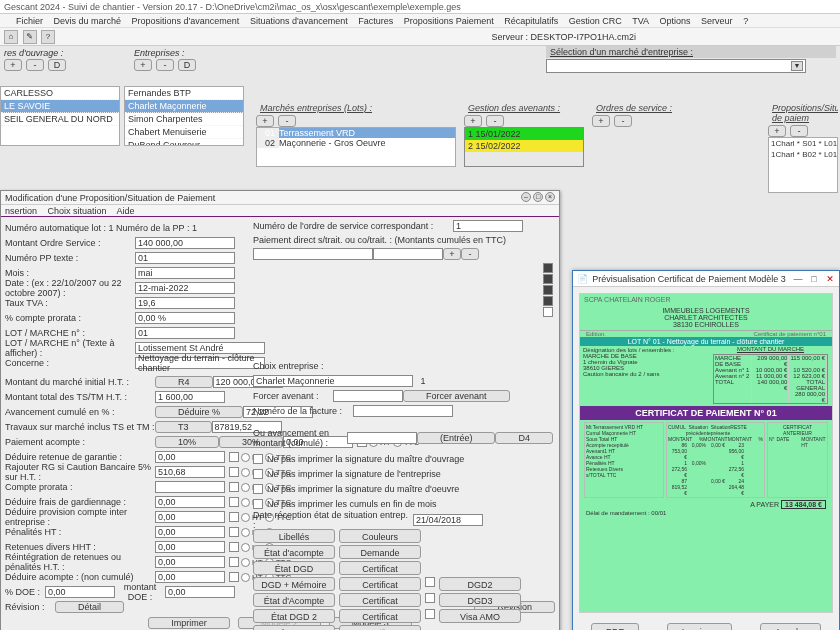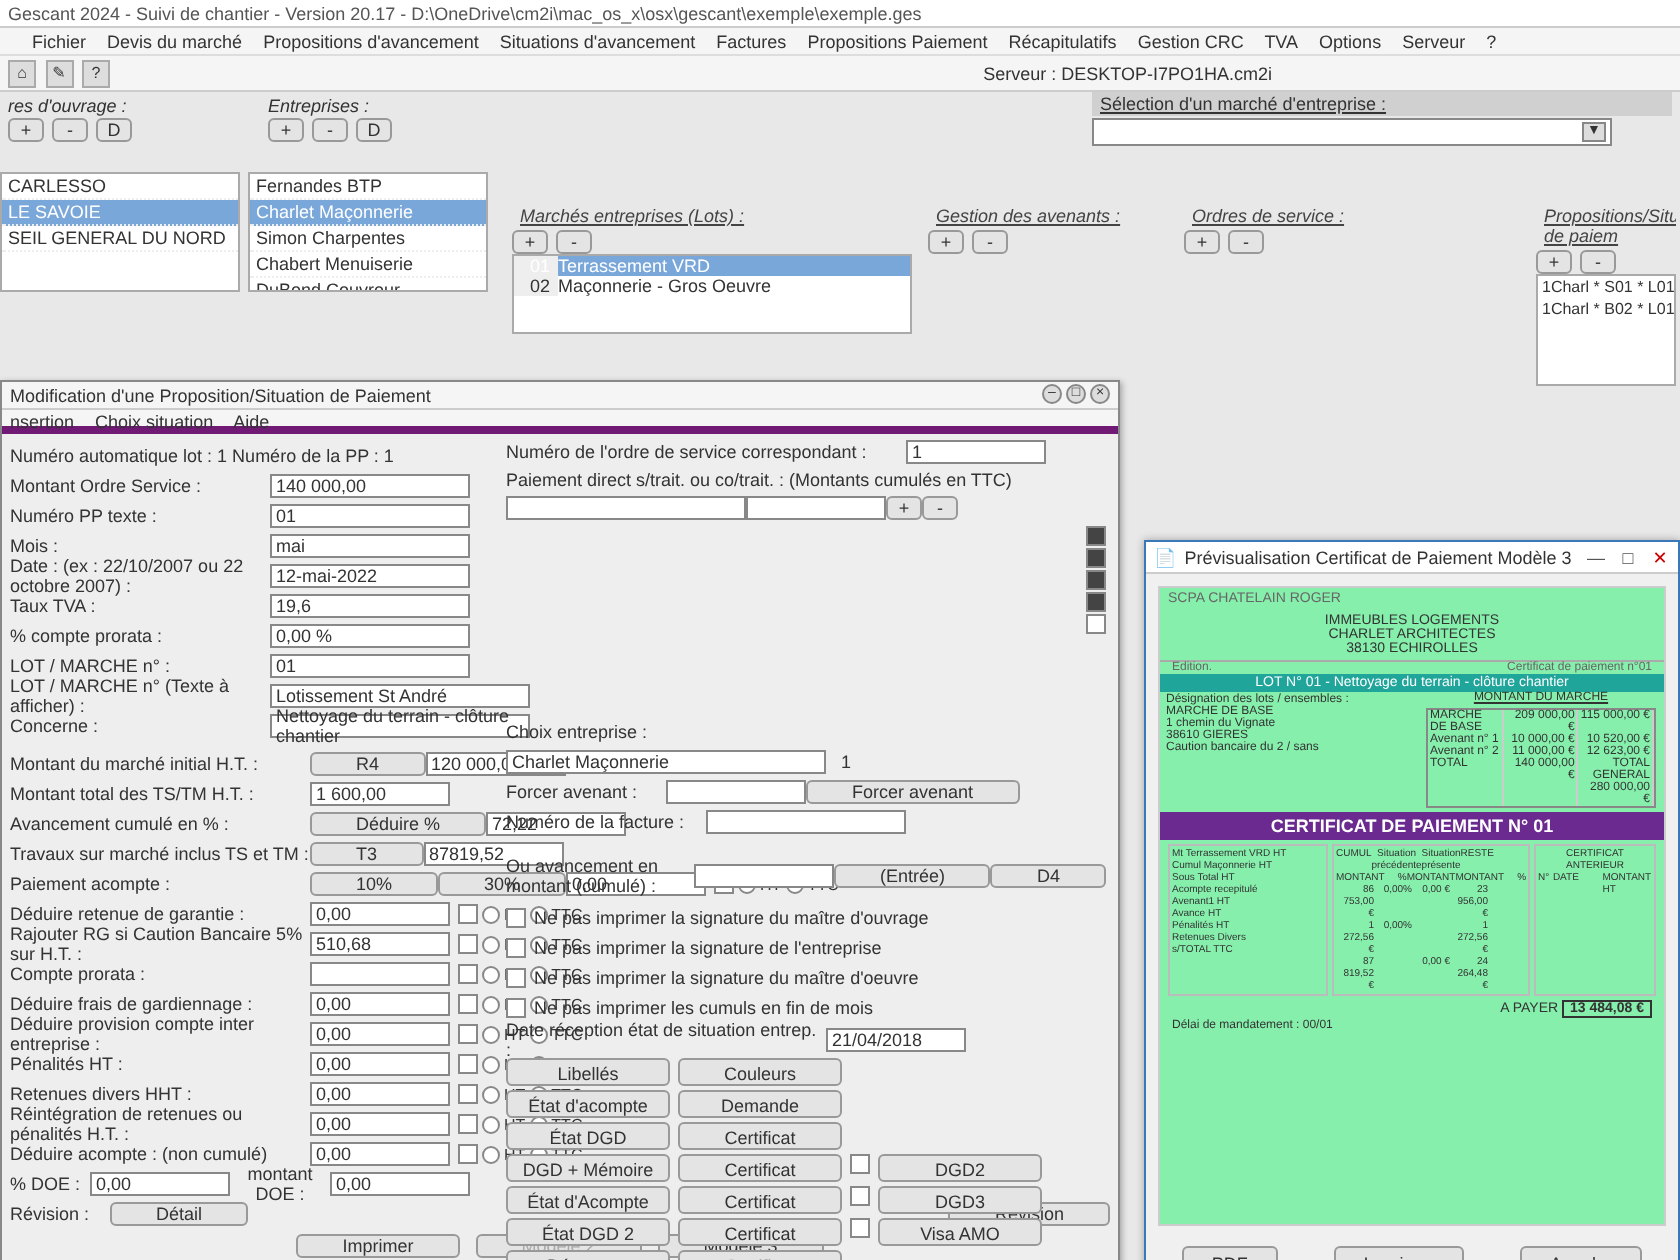--- a/index.html
+++ b/index.html
@@ -49,21 +49,21 @@
 
 .prop-panel { left:768px; top:56px; width:70px; overflow:hidden;}
 .prop-list { border:1px solid #aaa; background:#fff; height:56px;}
 .prop-list div{ font-size:8px; padding:1px 2px; white-space:nowrap;}
 
 
 .dialog { position:absolute; left:0; top:144px; width:560px; height:460px; background:#eee; border:1px solid #888; box-shadow:1px 1px 3px rgba(0,0,0,.3);}
 .dialog .dlg-title { background:#f5f5f5; height:14px; line-height:14px; padding-left:4px; font-size:9px; border-bottom:1px solid #ccc; position:relative;}
 .dlg-ctrl { position:absolute; right:4px; top:1px; display:flex; gap:2px;}
 .dlg-ctrl span{ width:10px; height:10px; border:1px solid #888; background:#ddd; border-radius:5px; font-size:7px; text-align:center; line-height:8px;}
-.dialog .dlg-menu { background:#f5f5f5; height:12px; line-height:12px; padding-left:4px; font-size:9px; border-bottom:4px solid #701a75;}
+.dialog .dlg-menu { background:#f5f5f5; height:12px; line-height:12px; padding-left:4px; font-size:9px; border-bottom:1px solid #701a75;}
 .dialog .dlg-menu span{ margin-right:8px;}
 .dlg-body { position:relative; padding:4px; height:432px;}
 .field-row { display:flex; align-items:center; height:14px; margin-bottom:1px;}
 .field-row .lbl { width:130px; font-size:9px;}
 .field-row .val, .inp { border:1px solid #888; background:#fff; height:12px; padding:0 2px; font-size:9px; min-width:70px; display:inline-flex; align-items:center;}
 .field-row .w40{width:40px;} .field-row .w60{width:60px;} .field-row .w100{width:100px;} .field-row .w130{width:130px;}
 .smbtn { border:1px solid #999; background:#e4e4e4; border-radius:3px; padding:0 22px; height:12px; font-size:9px; line-height:10px; display:inline-block;}
 .chk { width:10px; height:10px; border:1px solid #888; display:inline-block; background:#fff;}
 .right-col { position:absolute; left:252px; top:2px; width:300px;}
 .radio{ width:9px;height:9px;border:1px solid #888;border-radius:50%;display:inline-block;background:#fff;}
@@ -179,20 +179,24 @@
         </div>
     </div>
   </div>
 
   <div class="panel avenants-panel">
     <div class="section-hdr">Gestion des avenants :</div>
     <div class="panel-btns">
         <div class="minibtn">+</div>
         <div class="minibtn">-</div>
       </div>
+    <div class="av-list">
+      <div class="av-green">1 15/01/2022</div>
+      <div class="av-yellow">2 15/02/2022</div>
+    </div>
   </div>
 
   <div class="panel ordres-panel">
     <div class="section-hdr">Ordres de service :</div>
     <div class="panel-btns">
         <div class="minibtn">+</div>
         <div class="minibtn">-</div>
       </div>
   </div>
 

